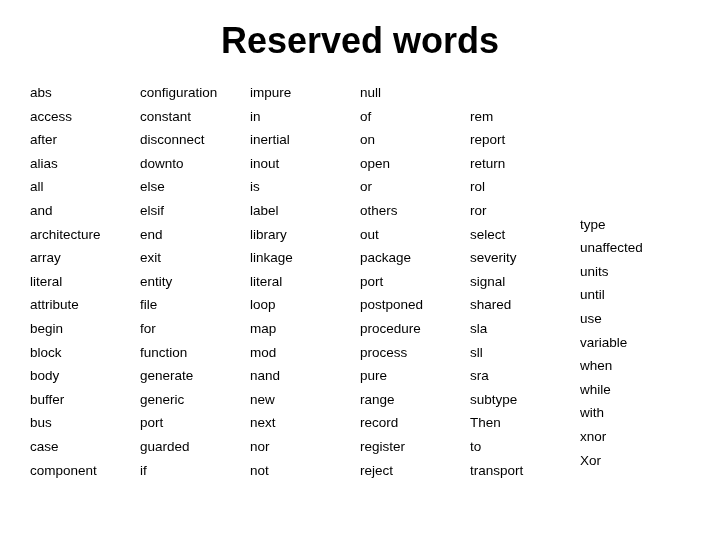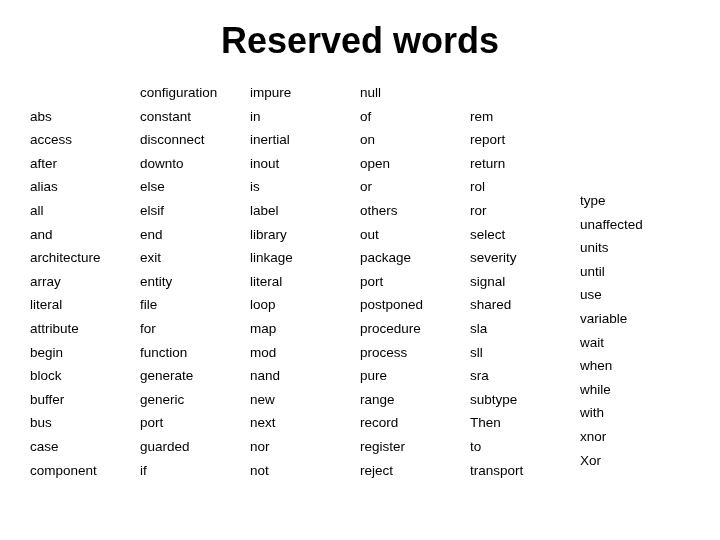--- a/index.html
+++ b/index.html
@@ -50,20 +50,21 @@
       <span class="word">after</span>
       <span class="word">alias</span>
       <span class="word">all</span>
       <span class="word">and</span>
       <span class="word">architecture</span>
       <span class="word">array</span>
       <span class="word">literal</span>
       <span class="word">attribute</span>
       <span class="word">begin</span>
       <span class="word">block</span>
+      <span class="word">body</span>
       <span class="word">buffer</span>
       <span class="word">bus</span>
       <span class="word">case</span>
       <span class="word">component</span>
     </div>
     <div class="col">
       <span class="word">configuration</span>
       <span class="word">constant</span>
       <span class="word">disconnect</span>
       <span class="word">downto</span>
@@ -137,21 +138,20 @@
       <span class="word">to</span>
       <span class="word">transport</span>
     </div>
     <div class="col">
       <span class="word">type</span>
       <span class="word">unaffected</span>
       <span class="word">units</span>
       <span class="word">until</span>
       <span class="word">use</span>
       <span class="word">variable</span>
-      <span class="word">wait</span>
       <span class="word">when</span>
       <span class="word">while</span>
       <span class="word">with</span>
       <span class="word">xnor</span>
       <span class="word">Xor</span>
       <span class="word"></span>
       <span class="word"></span>
       <span class="word"></span>
       <span class="word"></span>
       <span class="word"></span>

